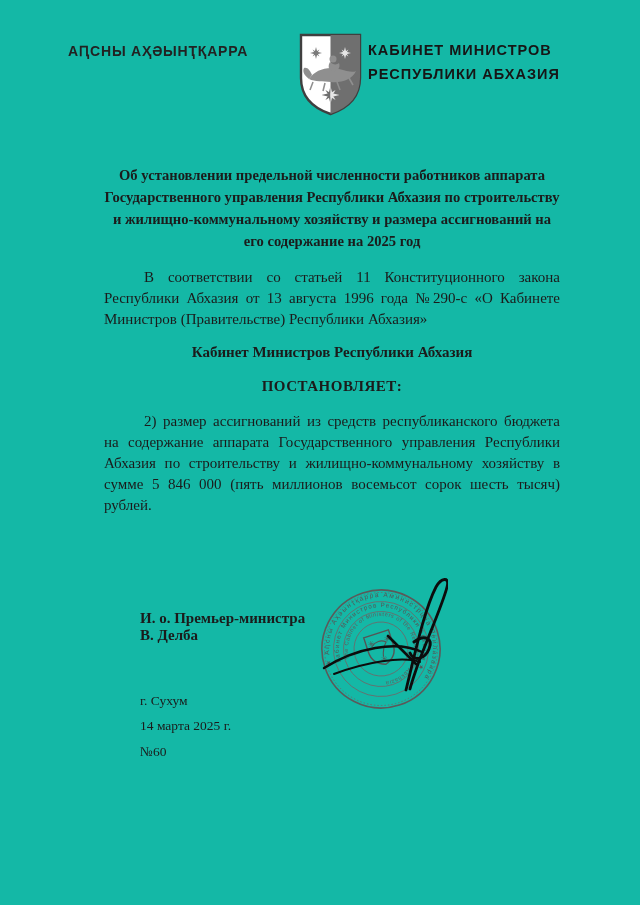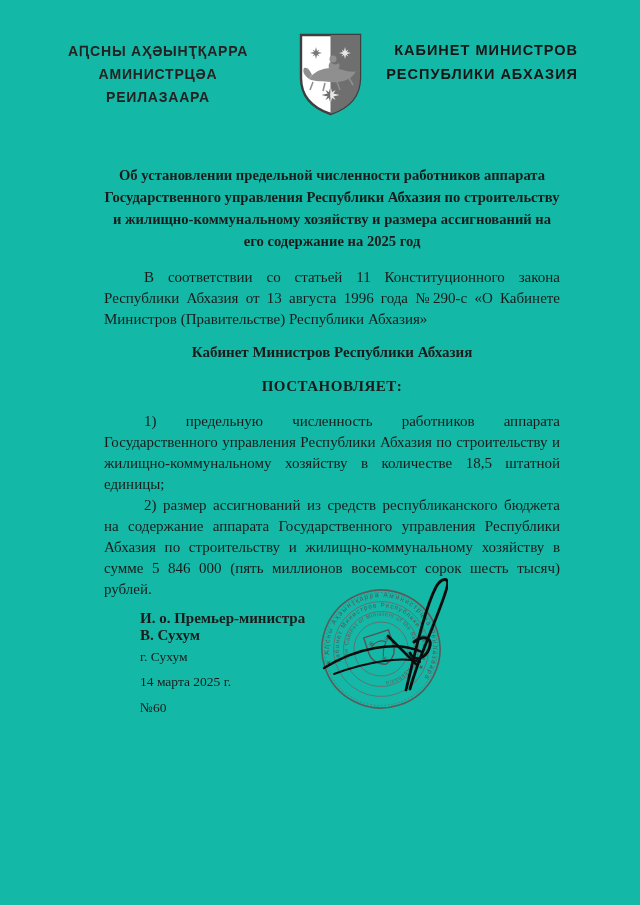--- a/index.html
+++ b/index.html
@@ -16,21 +16,21 @@
   
   .org-left{
     position:absolute;top:40px;left:48px;width:220px;
     text-align:center;
     font-family:"Liberation Sans", sans-serif;
     font-weight:700;font-size:14px;line-height:23px;letter-spacing:0.8px;
     color:#222;
   }
   .org-right{
     position:absolute;top:38px;left:368px;width:210px;
-    text-align:right;
+    text-align:left;
     font-family:"Liberation Sans", sans-serif;
     font-weight:700;font-size:14.5px;line-height:24px;letter-spacing:1px;
     color:#161616;
   }
   .emblem{position:absolute;top:32px;left:297px;width:67px;height:85px;}
   
   .content{
     position:absolute;top:144px;left:104px;width:456px;
     font-size:15px;line-height:21px;
   }
@@ -56,35 +56,34 @@
   }
   .res-item{
     margin:0;text-align:justify;text-indent:40px;
   }
   
   .sig-row{
     position:absolute;top:610px;left:140px;width:416px;
     display:flex;justify-content:flex-start;
     font-weight:700;font-size:15px;flex-direction:column;
   }
-  .sig-meta{position:absolute;left:140px;font-size:13.5px;}
+  .sig-meta{position:absolute;left:140px;font-size:13.5px;margin-top:44px;}
   .sig-place{top:649px;}
   .sig-date{top:674px;}
   .sig-number{top:700px;}
   .seal{position:absolute;top:572px;left:318px;width:130px;height:145px;}
   .seal text{font-family:"Liberation Sans", sans-serif;}
 </style>
 </head>
 <body>
 
 <div class="page">
 
   <div class="org-left">
     <div>АԤСНЫ АҲӘЫНҬҚАРРА</div>
-    <div>АМИНИСТРЦӘА РЕИЛАЗААРА</div>
   </div>
 
   <div class="emblem">
     <svg width="67" height="85" viewBox="0 0 67 85">
       <defs>
         <clipPath id="clipL">
             <rect x="-13" y="-13" width="13" height="26"></rect>
           </clipPath>
         <clipPath id="clipR">
             <rect x="0" y="-13" width="13" height="26"></rect>
@@ -133,27 +132,26 @@
   <div class="org-right">
     <div>КАБИНЕТ МИНИСТРОВ</div>
     <div>РЕСПУБЛИКИ АБХАЗИЯ</div>
   </div>
 
   <div class="content">
     <p class="doc-subject">Об установлении предельной численности работников аппарата Государственного управления Республики Абхазия по строительству и жилищно-коммунальному хозяйству и размера ассигнований на его содержание на 2025 год</p>
     <p class="preamble">В соответствии со статьей 11 Конституционного закона Республики Абхазия от 13 августа 1996 года №290-с «О Кабинете Министров (Правительстве) Республики Абхазия»</p>
     <p class="issuing-body">Кабинет Министров Республики Абхазия</p>
     <p class="resolves">ПОСТАНОВЛЯЕТ:</p>
-    <p class="res-item">1) предельную численность работников аппарата Государственного управления Республики Абхазия по строительству и жилищно-коммунальному хозяйству в количестве 18,5 штатной единицы;</p>
     <p class="res-item">2) размер ассигнований из средств республиканского бюджета на содержание аппарата Государственного управления Республики Абхазия по строительству и жилищно-коммунальному хозяйству в сумме 5 846 000 (пять миллионов восемьсот сорок шесть тысяч) рублей.</p>
   </div>
 
   <div class="sig-row">
     <span>И. о. Премьер-министра</span>
-    <span>В. Сухум</span>
+    <span>В. Делба</span>
   </div>
   <div class="sig-meta sig-place">г. Сухум</div>
   <div class="sig-meta sig-date">14 марта 2025 г.</div>
   <div class="sig-meta sig-number">№60</div>
 
   <div class="seal">
     <svg width="130" height="145" viewBox="0 0 130 145">
       <defs>
         <path id="ring1" d="M 11,77 A 52,52 0 1,1 115,77 A 52,52 0 1,1 11,77"></path>
         <path id="ring2" d="M 21,77 A 42,42 0 1,1 105,77 A 42,42 0 1,1 21,77"></path>

